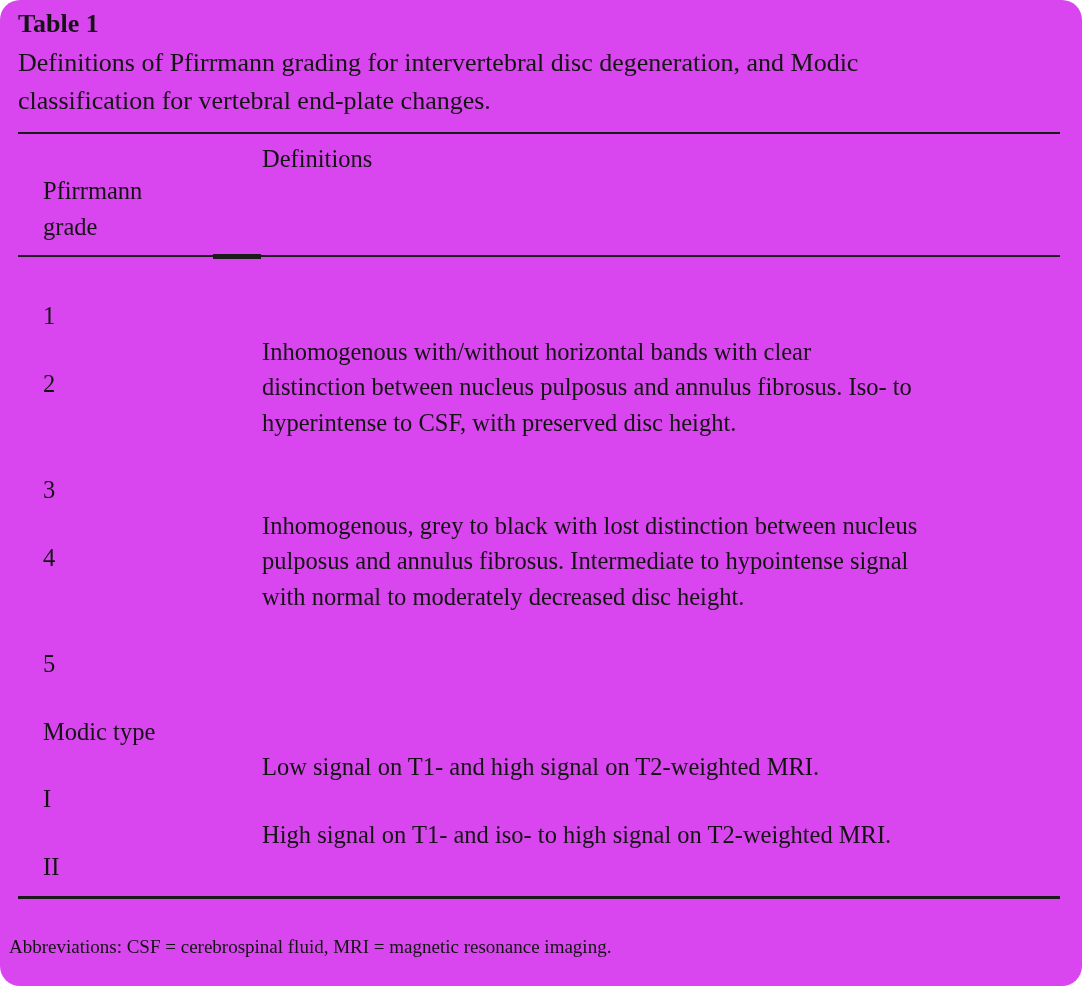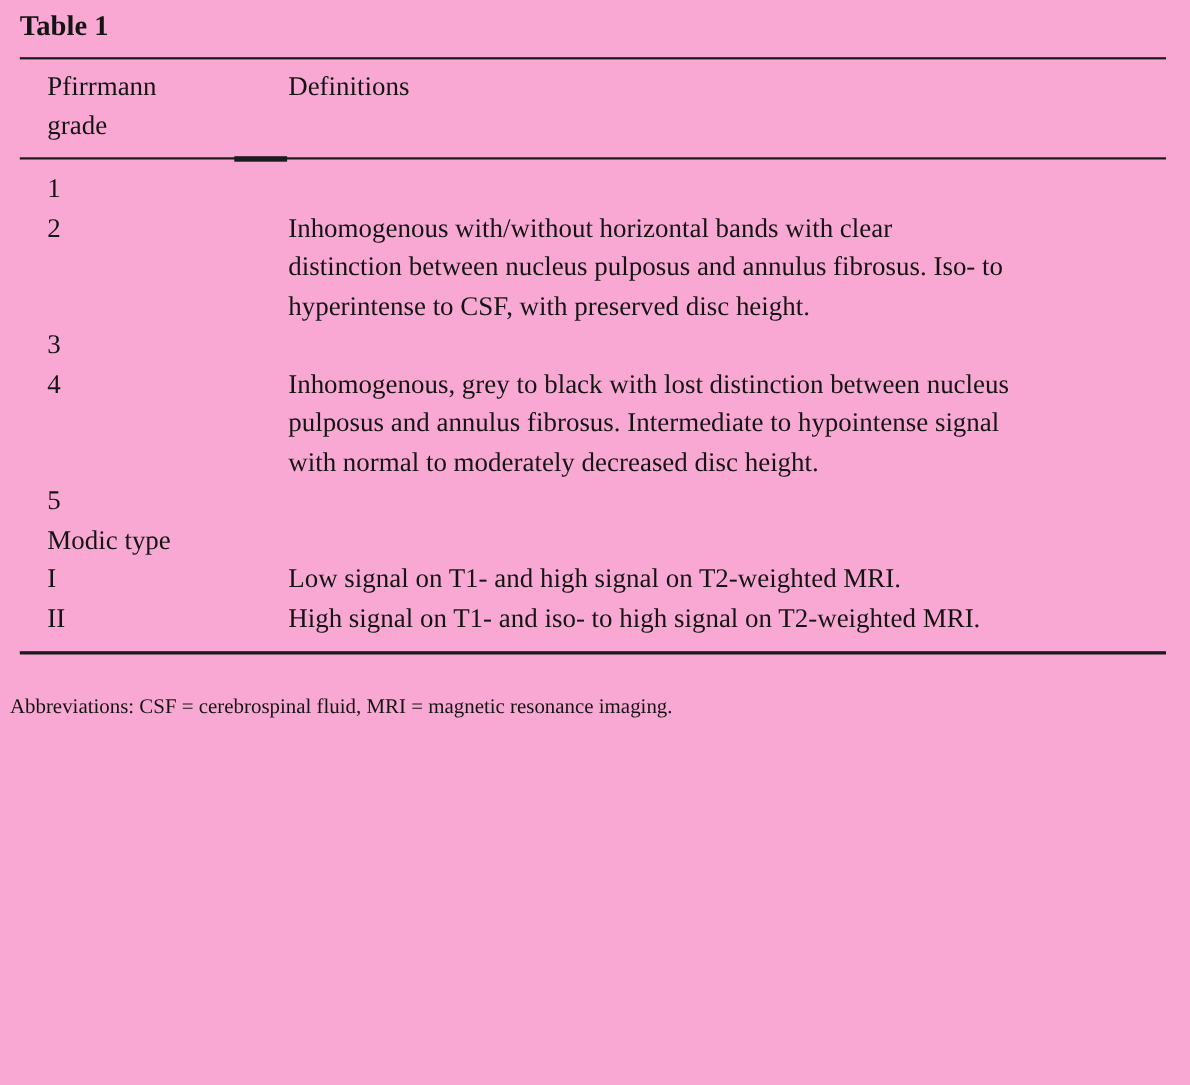--- a/index.html
+++ b/index.html
@@ -4,24 +4,25 @@
 <style>
   html, body {
     margin: 0;
     padding: 0;
     background: #ffffff;
   }
   .page {
     position: relative;
     width: 1082px;
     height: 986px;
-    background: #f9a8d4;
+    background: #d946ef;
     color: #141414;
     font-family: "Liberation Serif", "DejaVu Serif", serif;
     overflow: hidden;
+    border-radius: 20px;
   }
   .title {
     margin: 8px 22px 0 18px;
     font-size: 26px;
     line-height: 32px;
     font-weight: 700;
   }
   .caption {
     margin: 4px 22px 0 18px;
     font-size: 26px;
@@ -54,39 +55,42 @@
   }
   .row {
     display: flex;
   }
   .col-grade {
     width: 244px;
     min-width: 244px;
     box-sizing: border-box;
     padding-left: 25px;
     white-space: pre-line;
+    margin-top: 32px;
   }
   .col-def {
     flex: 1;
     white-space: pre-line;
     padding-right: 2px;
   }
   .footnote {
     margin: 30px 20px 0 9px;
     font-size: 19px;
     line-height: 36px;
   }
 </style>
 </head>
 <body>
 
 <div class="page">
 
   <div class="title">Table 1</div>
 
+  <div class="caption">Definitions of Pfirrmann grading for intervertebral disc degeneration, and Modic
+classification for vertebral end-plate changes.</div>
 
   <div class="tbl">
 
     <div class="thead">
       <div class="col-grade">Pfirrmann
 grade</div>
       <div class="col-def">Definitions</div>
       <div class="rule-thick-segment"></div>
     </div>
 

